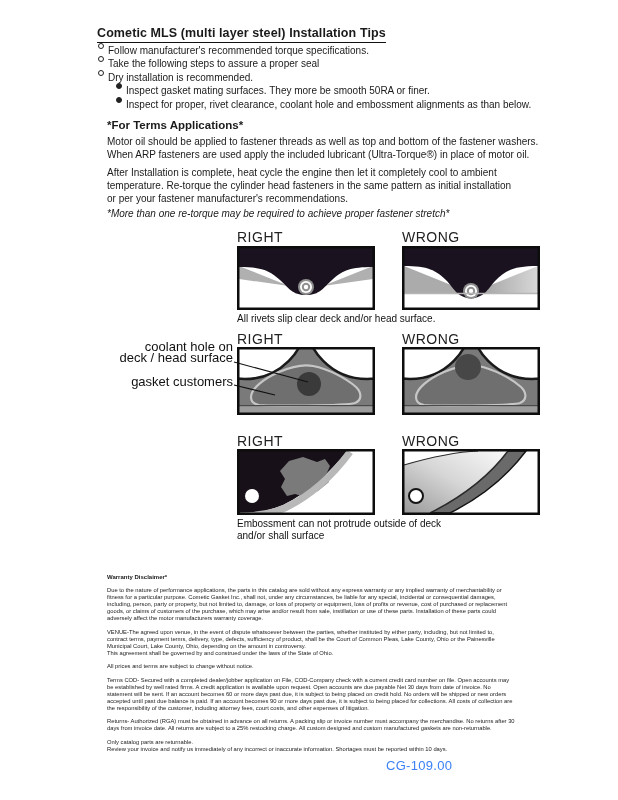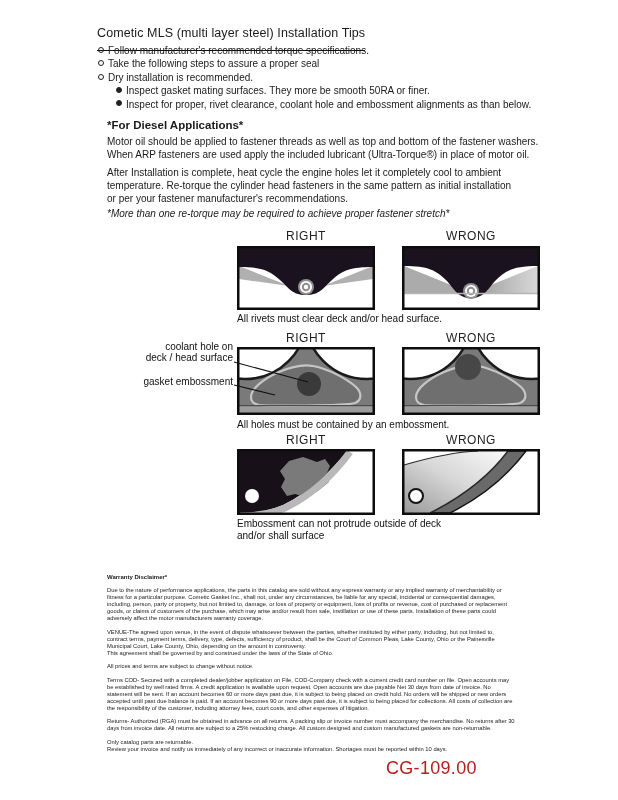--- a/index.html
+++ b/index.html
@@ -6,50 +6,50 @@
   body{
     width:618px;height:800px;background:#ffffff;
     font-family:"Liberation Sans","DejaVu Sans",sans-serif;
     color:#1a1a1a;position:relative;overflow:hidden;
     -webkit-font-smoothing:antialiased;
   }
   .page{position:absolute;inset:0;}
   .abs{position:absolute;}
 
   .title{
-    left:97px;top:26px;font-size:12.5px;font-weight:normal;
-    border-bottom:1.5px solid #111;padding-bottom:10px;letter-spacing:.1px;
+    left:97px;top:26px;font-size:12.5px;font-weight:bold;
+    border-bottom:1.5px solid #111;padding-bottom:2px;letter-spacing:.1px;
   }
   .bullets{left:98px;top:44px;width:440px;font-size:10px;line-height:13.4px;}
-  .b-row{display:flex;align-items:center;}
+  .b-row{display:flex;align-items:flex-start;}
   .b-dot{
     width:4px;height:4px;border:1px solid #222;border-radius:50%;
     display:inline-block;flex:0 0 auto;margin-right:4px;position:relative;top:-1px;
   }
   .b-sub{margin-left:18px;}
   .b-dot.filled{background:#222;border-color:#222;}
 
   .diesel-h{left:107px;top:119px;font-size:11.5px;font-weight:bold;}
   .para{font-size:10px;line-height:13px;white-space:pre-line;}
   .d-p1{left:107px;top:135px;width:470px;}
   .d-p2{left:107px;top:166px;width:470px;}
   .d-p3{left:107px;top:207px;width:470px;font-style:italic;}
 
-  .dg-label{width:138px;text-align:center;font-size:12px;color:#222;letter-spacing:.5px;}
+  .dg-label{width:138px;font-size:14px;color:#222;letter-spacing:.5px;}
   .dg-box{width:138px;display:block;}
   .dg-caption{font-size:10px;line-height:12px;color:#111;white-space:pre-line;}
 
-  .leader-label{font-size:10px;line-height:10.5px;text-align:right;white-space:pre-line;color:#111;}
+  .leader-label{font-size:13px;line-height:10.5px;text-align:right;white-space:pre-line;color:#111;}
   .leader-svg{pointer-events:none;}
 
   .warranty{left:107px;top:574px;width:408px;}
   .warranty h4{margin:0 0 7px 0;font-size:6px;font-weight:bold;}
   .warranty p{margin:0 0 6.5px 0;font-size:5.8px;line-height:7px;white-space:pre-line;color:#222;}
 
-  .footer-code{left:386px;top:758px;font-size:18px;color:#b91c1c;letter-spacing:.3px;}
+  .footer-code{left:386px;top:758px;font-size:13px;color:#3b82f6;letter-spacing:.3px;}
 </style>
 </head>
 <body>
 
 <div class="page">
 
   <div class="abs title">Cometic MLS (multi layer steel) Installation Tips</div>
 
   <div class="abs bullets">
     <div class="b-row">
@@ -67,24 +67,24 @@
     <div class="b-row b-sub">
       <span class="b-dot filled"></span>
       <span>Inspect gasket mating surfaces.  They more be smooth 50RA or finer.</span>
     </div>
     <div class="b-row b-sub">
       <span class="b-dot filled"></span>
       <span>Inspect for proper, rivet clearance, coolant hole and embossment alignments as than below.</span>
     </div>
   </div>
 
-  <div class="abs diesel-h">*For Diesel Applications*</div>
+  <div class="abs diesel-h">*For Terms Applications*</div>
   <div class="abs para d-p1">Motor oil should be applied to fastener threads as well as top and bottom of the fastener washers.
 When ARP fasteners are used apply the included lubricant (Ultra-Torque®) in place of motor oil.</div>
-  <div class="abs para d-p2">After Installation is complete, heat cycle the engine holes let it completely cool to ambient
+  <div class="abs para d-p2">After Installation is complete, heat cycle the engine then let it completely cool to ambient
 temperature. Re-torque the cylinder head fasteners in the same pattern as initial installation
 or per your fastener manufacturer's recommendations.</div>
   <div class="abs para d-p3">*More than one re-torque may be required to achieve proper fastener stretch*</div>
 
   <div class="abs dg-label" style="left:237px;top:229px">RIGHT</div>
   <div class="abs dg-label" style="left:402px;top:229px">WRONG</div>
 
   <svg class="abs dg-box" style="left:237px;top:246px" width="138" height="64" viewBox="0 0 138 64">
     <rect x="0" y="0" width="138" height="64" fill="#ffffff"></rect>
     <polygon points="2,20 52,40 2,33" fill="#b0b0b0"></polygon>
@@ -108,28 +108,28 @@
     <polygon points="136,20 69,47 136,47" fill="url(#g-w1)"></polygon>
     <rect x="2" y="47" width="134" height="15" fill="#ffffff"></rect>
     <path d="M2,2 H136 V20 C112,20 104,24 93,35 C85,44 82,52 69,52 C56,52 53,44 45,35 C34,24 26,20 2,20 Z" fill="#1b1220"></path>
     <circle cx="69" cy="45" r="8" fill="#8f8f8f"></circle>
     <circle cx="69" cy="45" r="6" fill="#ffffff"></circle>
     <circle cx="69" cy="45" r="3.2" fill="#ffffff" stroke="#8f8f8f" stroke-width="2"></circle>
     <line x1="2" y1="47.5" x2="136" y2="47.5" stroke="#b5b5b5" stroke-width="1.4"></line>
     <rect x="1.25" y="1.25" width="135.5" height="61.5" fill="none" stroke="#0d0d0d" stroke-width="2.5"></rect>
   </svg>
 
-  <div class="abs dg-caption" style="left:237px;top:313px">All rivets must clear deck and/or head surface.</div>
+  <div class="abs dg-caption" style="left:237px;top:313px">All rivets slip clear deck and/or head surface.</div>
 
   <div class="abs dg-label" style="left:237px;top:331px">RIGHT</div>
   <div class="abs dg-label" style="left:402px;top:331px">WRONG</div>
 
   <div class="abs leader-label" style="left:100px;top:342px;width:133px">coolant hole on
 deck / head surface</div>
-  <div class="abs leader-label" style="left:100px;top:377px;width:133px">gasket embossment</div>
+  <div class="abs leader-label" style="left:100px;top:377px;width:133px">gasket customers</div>
 
   <svg class="abs dg-box" style="left:237px;top:347px" width="138" height="68" viewBox="0 0 138 68">
     <rect x="0" y="0" width="138" height="68" fill="#7a7a7a"></rect>
     <circle cx="8" cy="-30" r="62" fill="#ffffff" stroke="#1a1a1a" stroke-width="2.5"></circle>
     <circle cx="130" cy="-30" r="62" fill="#ffffff" stroke="#1a1a1a" stroke-width="2.5"></circle>
     <path d="M14,50 C14,42 26,32 42,25 C56,19 66,17 76,19 C92,22 110,32 119,40 C125,46 125,53 118,56 C108,59 30,59 22,58 C16,57 14,54 14,50 Z" fill="#6f6f6f" stroke="#c6c6c6" stroke-width="2.2"></path>
     <circle cx="72" cy="37" r="12" fill="#3a3a3a"></circle>
     <line x1="2" y1="58.5" x2="136" y2="58.5" stroke="#4a4a4a" stroke-width="1"></line>
     <rect x="2" y="59.5" width="134" height="6.5" fill="#9c9c9c"></rect>
     <rect x="1.25" y="1.25" width="135.5" height="65.5" fill="none" stroke="#0d0d0d" stroke-width="2.5"></rect>
@@ -144,21 +144,20 @@
     <line x1="2" y1="58.5" x2="136" y2="58.5" stroke="#4a4a4a" stroke-width="1"></line>
     <rect x="2" y="59.5" width="134" height="6.5" fill="#9c9c9c"></rect>
     <rect x="1.25" y="1.25" width="135.5" height="65.5" fill="none" stroke="#0d0d0d" stroke-width="2.5"></rect>
   </svg>
 
   <svg class="abs leader-svg" style="left:110px;top:330px" width="440" height="92" viewBox="0 0 440 92">
     <line x1="124" y1="32" x2="198" y2="52" stroke="#111111" stroke-width="1.1"></line>
     <line x1="124" y1="55" x2="165" y2="65" stroke="#111111" stroke-width="1.1"></line>
   </svg>
 
-  <div class="abs dg-caption" style="left:237px;top:419px">All holes must be contained by an embossment.</div>
 
   <div class="abs dg-label" style="left:237px;top:433px">RIGHT</div>
   <div class="abs dg-label" style="left:402px;top:433px">WRONG</div>
 
   <svg class="abs dg-box" style="left:237px;top:449px" width="138" height="66" viewBox="0 0 138 66">
     <rect x="0" y="0" width="138" height="66" fill="#ffffff"></rect>
     <path d="M2,2 L110,2 C96,20 74,42 46,56 C31,62 16,65 2,65 Z" fill="#181018"></path>
     <path d="M52,12 L66,8 L80,13 L88,10 L93,17 L89,26 L92,33 L81,42 L68,48 L58,45 L50,47 L44,38 L48,30 L43,22 Z" fill="#7a7a7a"></path>
     <path d="M113,3 C99,22 77,45 48,59 C34,65 19,67 3,67" fill="none" stroke="#b8b8b8" stroke-width="7"></path>
     <circle cx="15" cy="47" r="7" fill="#ffffff"></circle>

